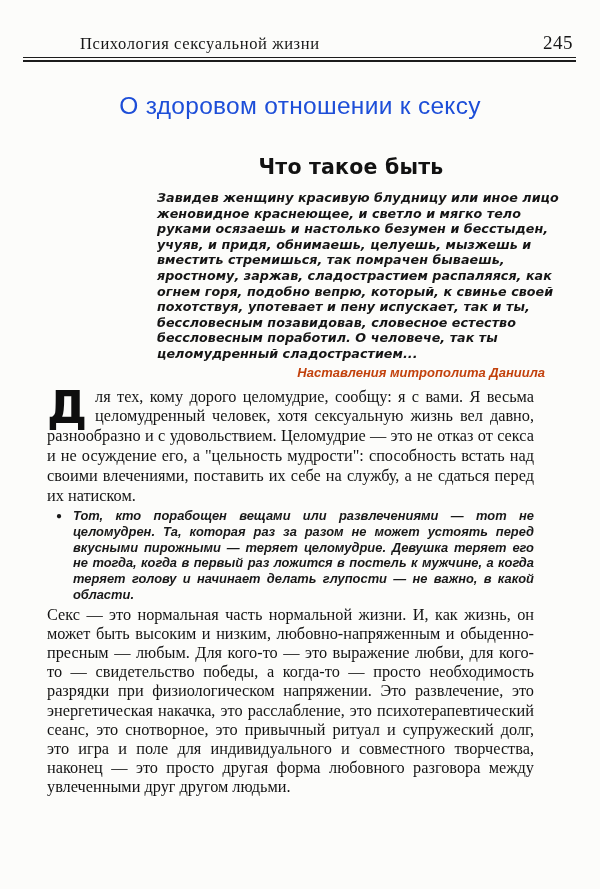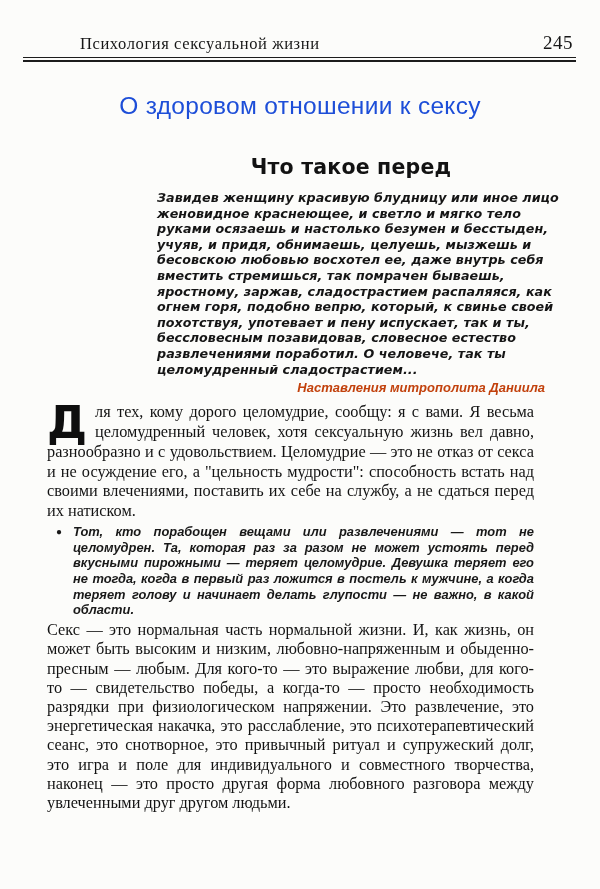--- a/index.html
+++ b/index.html
@@ -71,33 +71,32 @@
   <div class="running-header">
     <span class="running-title">Психология сексуальной жизни</span>
     <span class="page-number">245</span>
   </div>
 
   <div class="double-rule"></div>
 
   <h1 class="chapter-title">О здоровом отношении к сексу</h1>
 
   <div class="epigraph-block">
-    <h2 class="section-title">Что такое перед</h2>
+    <h2 class="section-title">Что такое быть</h2>
 
     <div class="epigraph-line">Завидев женщину красивую блудницу или иное лицо</div>
     <div class="epigraph-line">женовидное краснеющее, и светло и мягко тело</div>
     <div class="epigraph-line">руками осязаешь и настолько безумен и бесстыден,</div>
     <div class="epigraph-line">учуяв, и придя, обнимаешь, целуешь, мызжешь и</div>
-    <div class="epigraph-line">бесовскою любовью восхотел ее, даже внутрь себя</div>
     <div class="epigraph-line">вместить стремишься, так помрачен бываешь,</div>
     <div class="epigraph-line">яростному, заржав, сладострастием распаляяся, как</div>
     <div class="epigraph-line">огнем горя, подобно вепрю, который, к свинье своей</div>
     <div class="epigraph-line">похотствуя, употевает и пену испускает, так и ты,</div>
     <div class="epigraph-line">бессловесным позавидовав, словесное естество</div>
-    <div class="epigraph-line">развлечениями поработил. О человече, так ты</div>
+    <div class="epigraph-line">бессловесным поработил. О человече, так ты</div>
     <div class="epigraph-line">целомудренный сладострастием...</div>
 
     <div class="epigraph-attrib">Наставления митрополита Даниила</div>
   </div>
 
   <p class="body-para first">
     <span class="dropcap">Д</span><span>ля тех, кому дорого целомудрие, сообщу: я с вами. Я весьма целомудренный человек, хотя сексуальную жизнь вел давно, разнообразно и с удовольствием. Целомудрие — это не отказ от секса и не осуждение его, а "цельность мудрости": способность встать над своими влечениями, поставить их себе на службу, а не сдаться перед их натиском.</span>
   </p>
 
   <div class="bullet-item">

